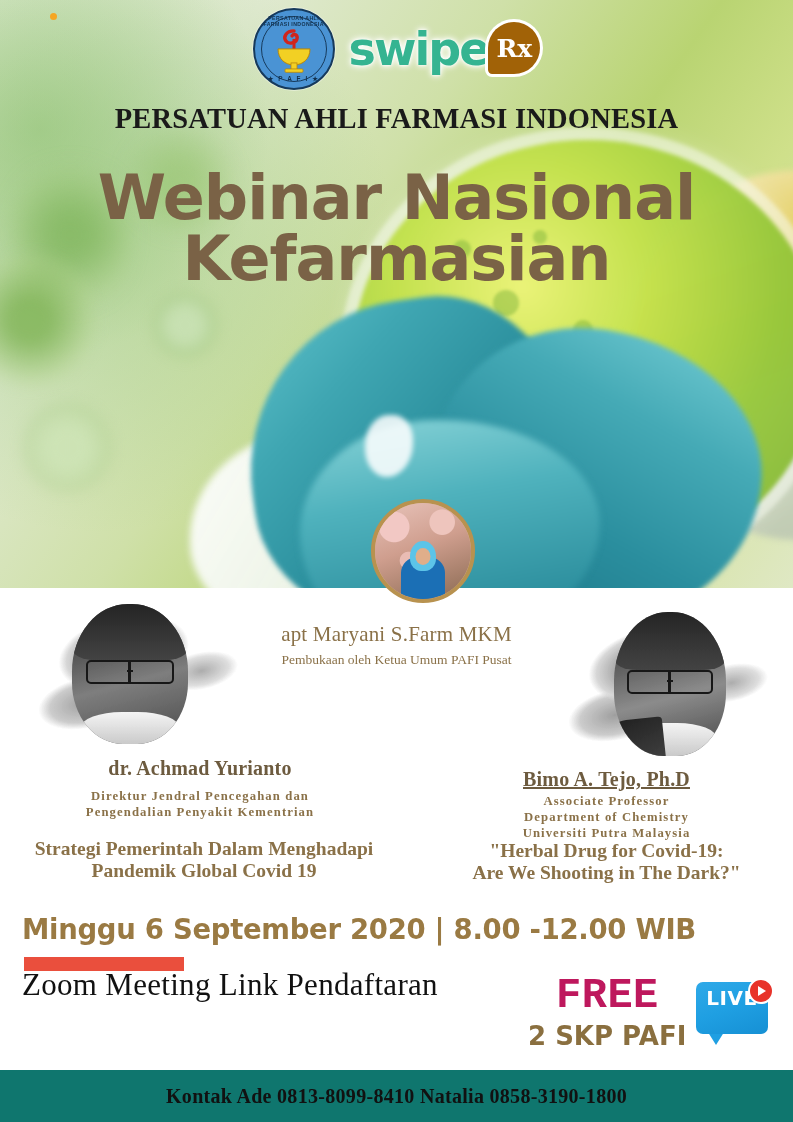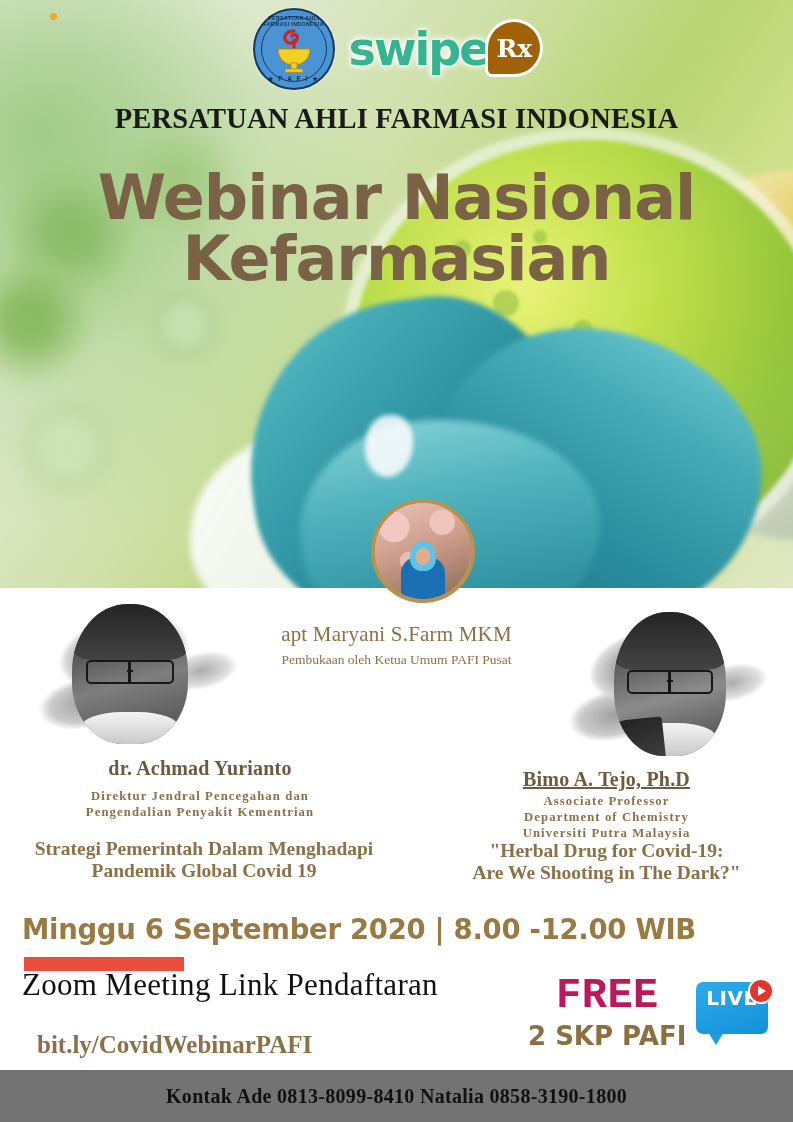--- a/index.html
+++ b/index.html
@@ -242,21 +242,21 @@
   }
   .live-txt { position:absolute; left:4px; top:10px; width:72px; text-align:center;
     color:#fff; font-family:"DejaVu Sans", sans-serif; font-weight:bold; font-size:20px; line-height:1; letter-spacing:0.5px; }
   .webinar-txt { position:absolute; left:4px; top:32px; width:72px; text-align:center;
     color:#fff; font-family:"DejaVu Sans", sans-serif; font-weight:bold; font-size:10px; letter-spacing:0.6px;margin-top:44px; }
   .play-dot { position:absolute; right:0; top:0; width:26px; height:26px; border-radius:50%;
     background:#e8332a; border:2px solid #fff; display:flex; align-items:center; justify-content:center; }
   .play-tri { width:0; height:0; border-left:8px solid #fff; border-top:5px solid transparent; border-bottom:5px solid transparent; margin-left:2px; }
 
   .footer {
-    position:absolute; left:0; bottom:0; width:793px; height:52px; background:#737373;
+    position:absolute; left:0; bottom:0; width:793px; height:52px; background:#0f766e;
     display:flex; align-items:center; justify-content:center;
   }
   .footer-txt { font-family:"Liberation Serif", serif; font-weight:bold; font-size:20px; color:#111; letter-spacing:0.3px; }
 </style>
 </head>
 <body>
 
 <div class="poster">
 
   <div class="hero">
@@ -361,21 +361,20 @@
     <div>Universiti Putra Malaysia</div>
   </div>
   <div class="sp-topic sp-right-topic">
     <div>"Herbal Drug for Covid-19:</div>
     <div>Are We Shooting in The Dark?"</div>
   </div>
 
   <div class="date-line">Minggu  6 September  2020 | 8.00 -12.00 WIB</div>
   <div class="red-bar"></div>
   <div class="zoom-line">Zoom Meeting  Link  Pendaftaran</div>
-  <div class="bitly">bit.ly/CovidWebinarPAFI</div>
 
   <div class="free">FREE</div>
   <div class="skp">2 SKP PAFI</div>
 
   <div class="live-badge">
     <div class="live-tail"></div>
     <div class="live-bubble"></div>
     <div class="live-txt">LIVE</div>
     <div class="webinar-txt">WEBINAR</div>
     <div class="play-dot">

